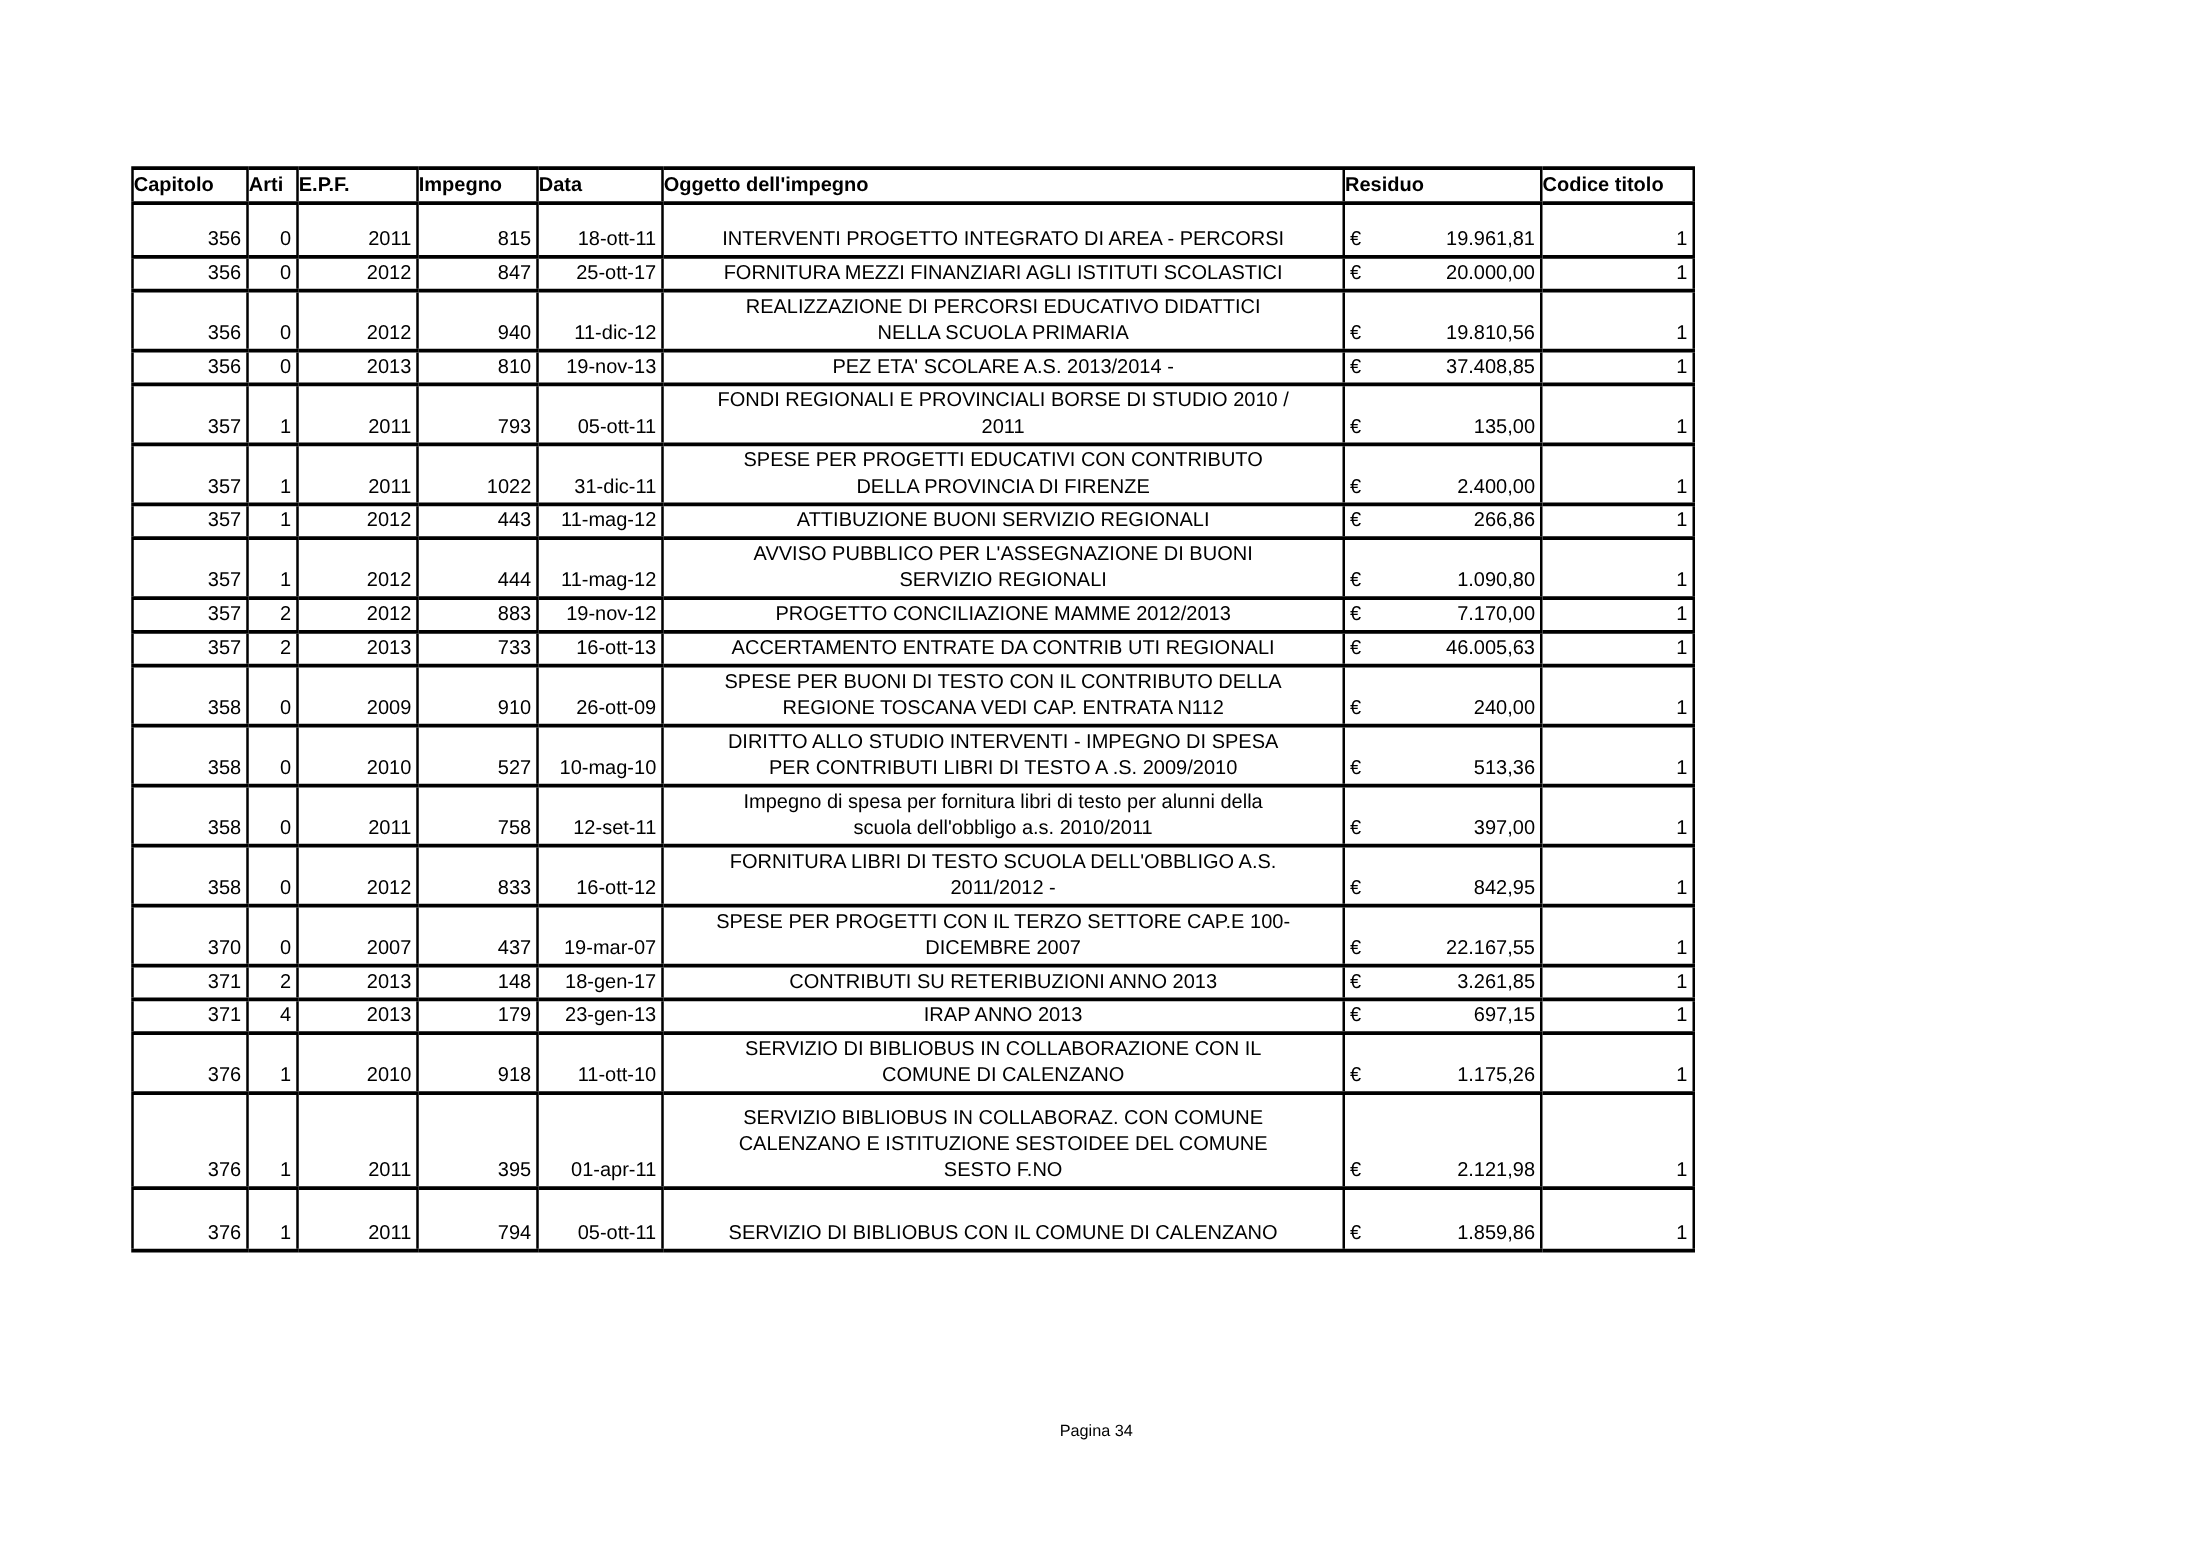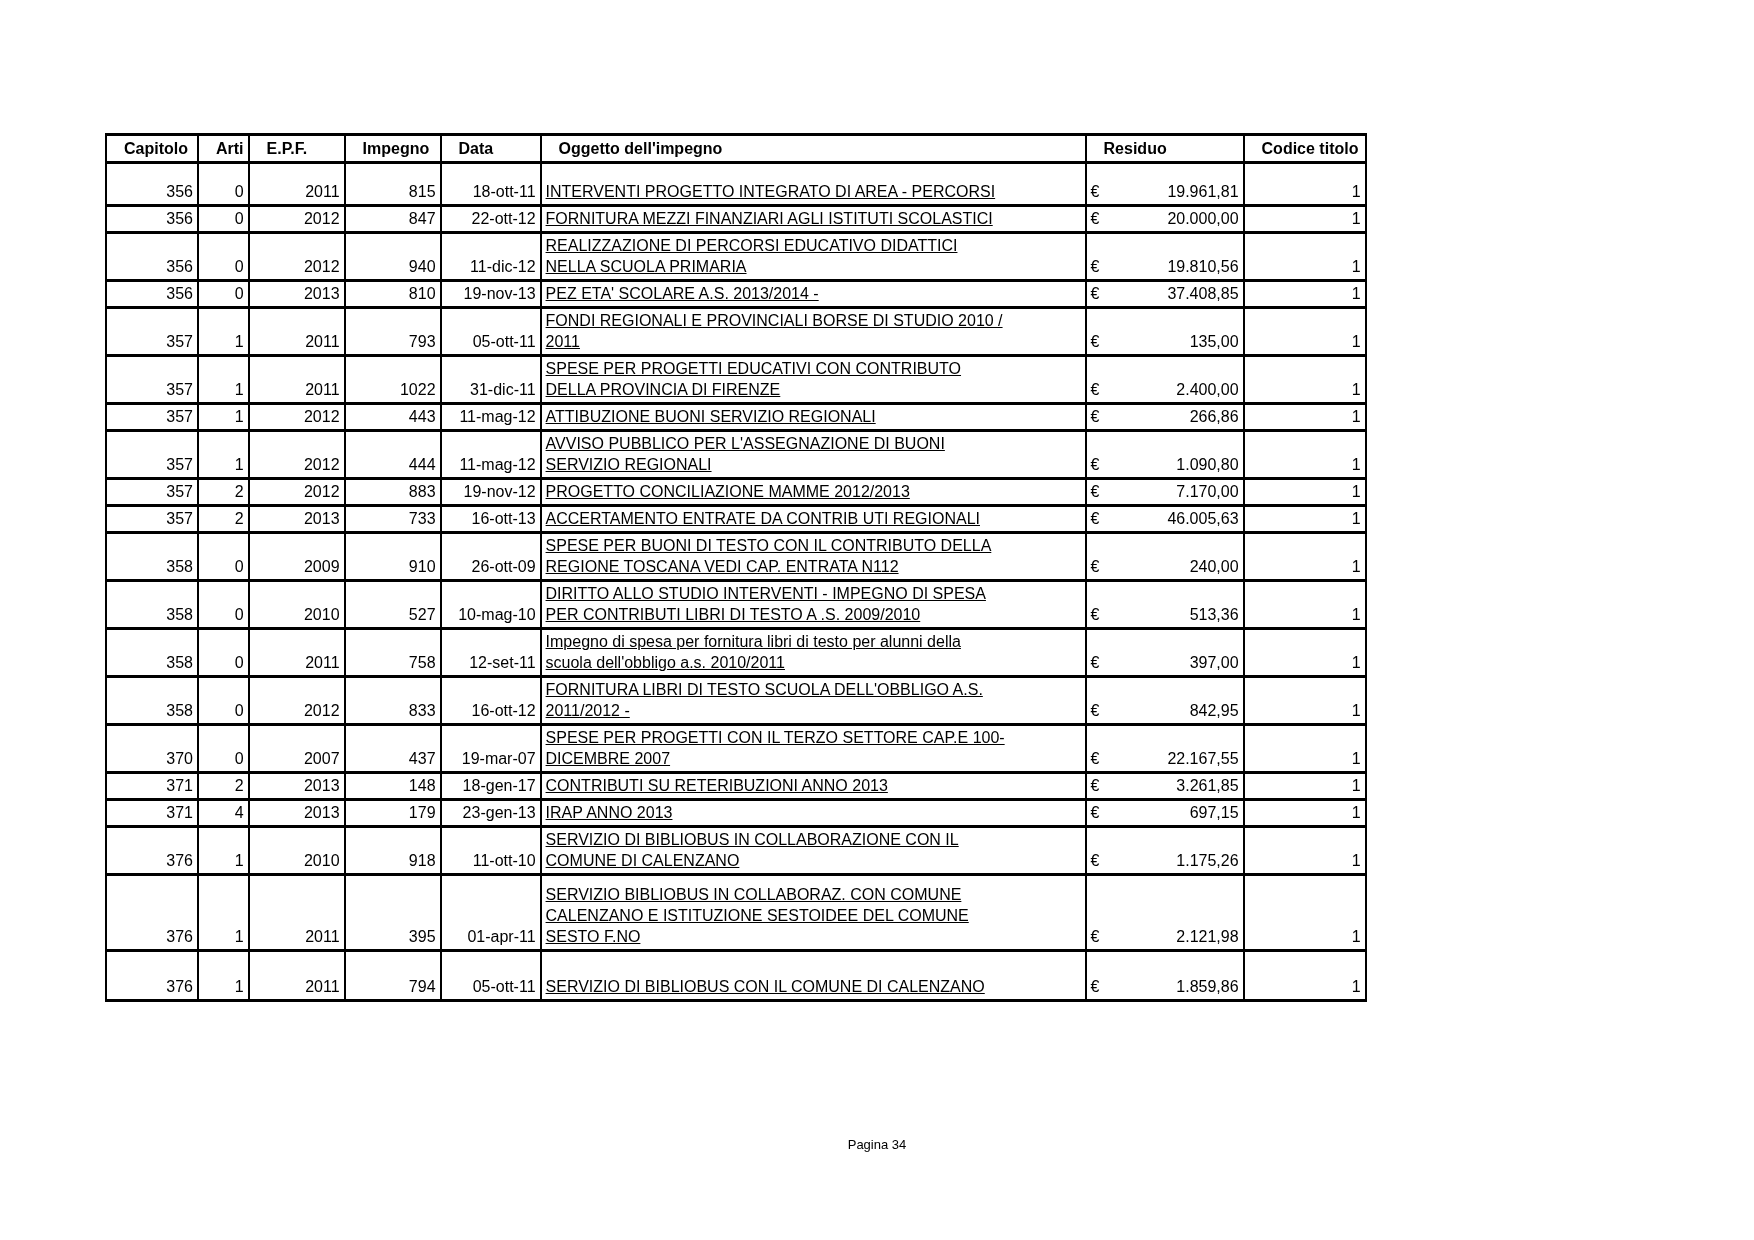--- a/index.html
+++ b/index.html
@@ -33,33 +33,32 @@
     line-height: 21px;
     vertical-align: bottom;
     overflow: hidden;
   }
   table.impegni th {
     font-weight: bold;
     text-align: left;
     white-space: nowrap;
     vertical-align: middle;
     height: 22px;
-    padding-left: 17px;
+    padding-left: 0;
   }
   td.c-num {
     text-align: right;
     white-space: nowrap;
     padding-right: 5px;
   }
   td.c-ogg {
-    text-align: left;
+    text-align: center;
     white-space: nowrap;
     padding-left: 3px;
     padding-right: 0;
-    text-decoration: underline;
   }
   td.c-res {
     padding: 1px 10px 2px 6px;
   }
   .res-wrap {
     display: flex;
     justify-content: space-between;
     align-items: flex-end;
   }
   td.c-cod {
@@ -121,21 +120,21 @@
               <span>19.961,81</span>
             </div>
           </td>
           <td class="c-cod">1</td>
         </tr>
         <tr style="height: 24px;">
           <td class="c-num">356</td>
           <td class="c-num">0</td>
           <td class="c-num">2012</td>
           <td class="c-num">847</td>
-          <td class="c-num">22-ott-12</td>
+          <td class="c-num">25-ott-17</td>
           <td class="c-ogg">
             <div>FORNITURA MEZZI FINANZIARI AGLI ISTITUTI SCOLASTICI</div>
           </td>
           <td class="c-res">
             <div class="res-wrap">
               <span>€</span>
               <span>20.000,00</span>
             </div>
           </td>
           <td class="c-cod">1</td>

